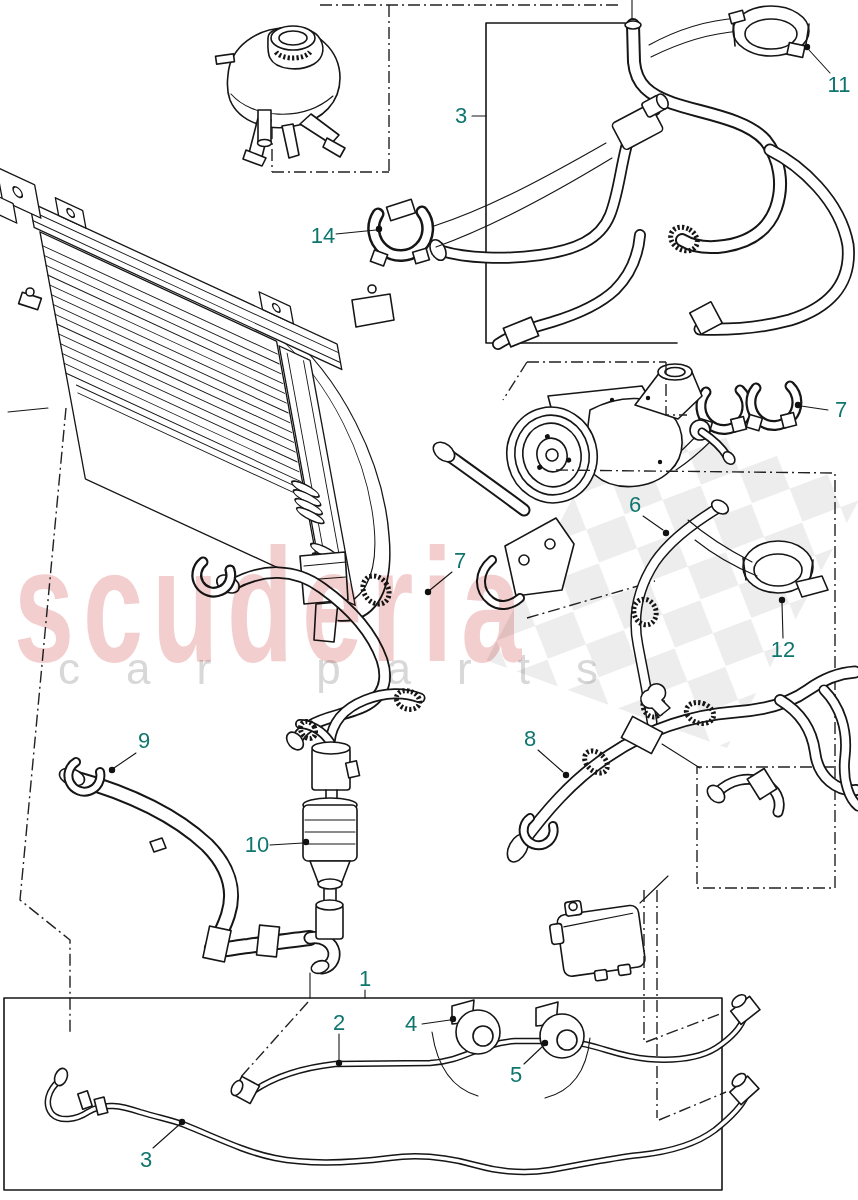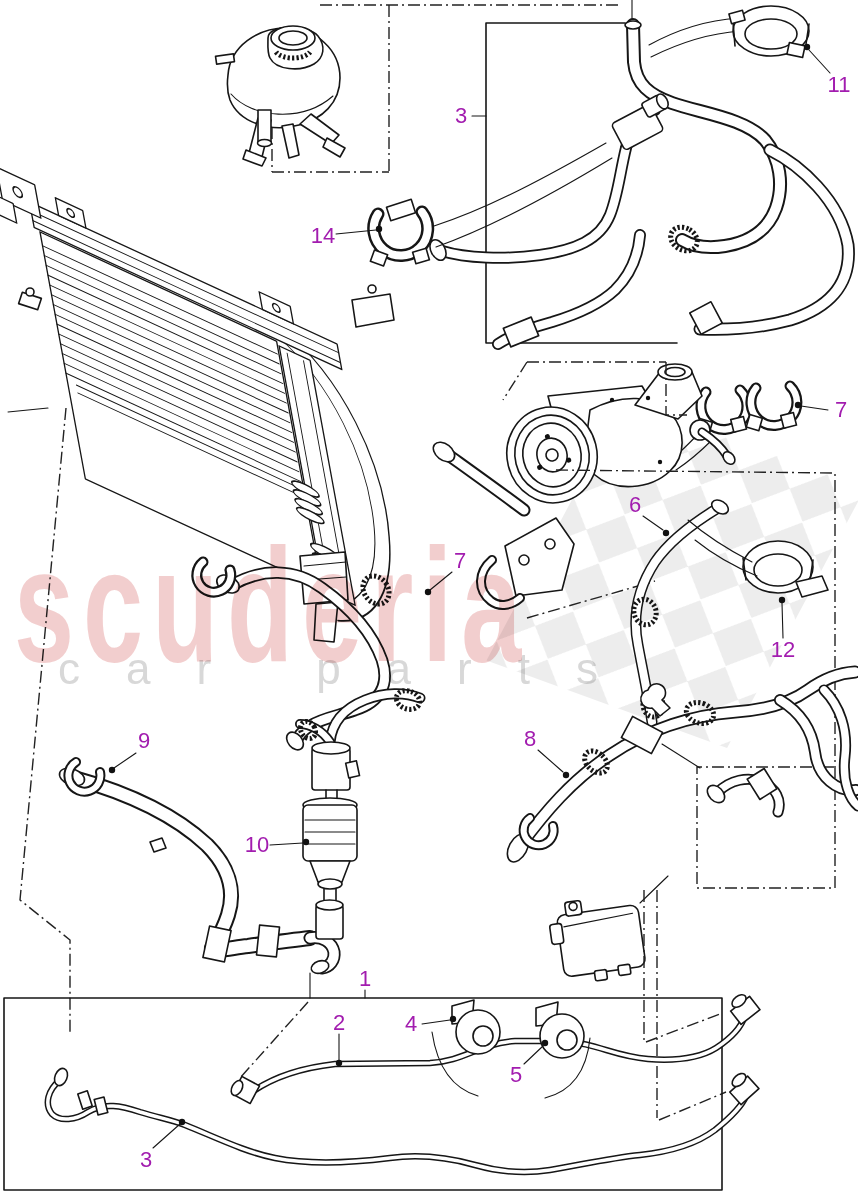--- a/index.html
+++ b/index.html
@@ -8,21 +8,21 @@
   .flag-pattern{position:absolute;left:548px;top:428px;width:256px;height:292px;
     background:repeating-conic-gradient(from 45deg,#dedede 0 25%,rgba(255,255,255,0) 0 50%) 0 0/54px 54px;
     transform:rotate(20deg) skewX(-8deg);opacity:.55;}
   svg.art{position:absolute;left:0;top:0;}
   .brand{position:absolute;left:14px;top:524px;font-size:108px;font-weight:bold;
     letter-spacing:9px;line-height:1;color:#e8a6a6;opacity:.55;mix-blend-mode:multiply;
     transform:scaleY(1.5);transform-origin:top left;white-space:nowrap;}
   .tagline{position:absolute;left:58px;top:644px;font-size:44px;color:#d8d8d8;
     letter-spacing:46px;mix-blend-mode:multiply;white-space:nowrap;}
   .tagline .w2{margin-left:59px;}
-  .callout{position:absolute;transform:translate(-50%,-50%);font-size:22px;color:#a21caf;
+  .callout{position:absolute;transform:translate(-50%,-50%);font-size:22px;color:#0f766e;
     line-height:1;white-space:nowrap;}
 </style>
 </head>
 <body>
 
 <div class="stage">
 
   <div class="flag-pattern"></div>
 
   <svg class="art" width="858" height="1200" viewBox="0 0 858 1200">

